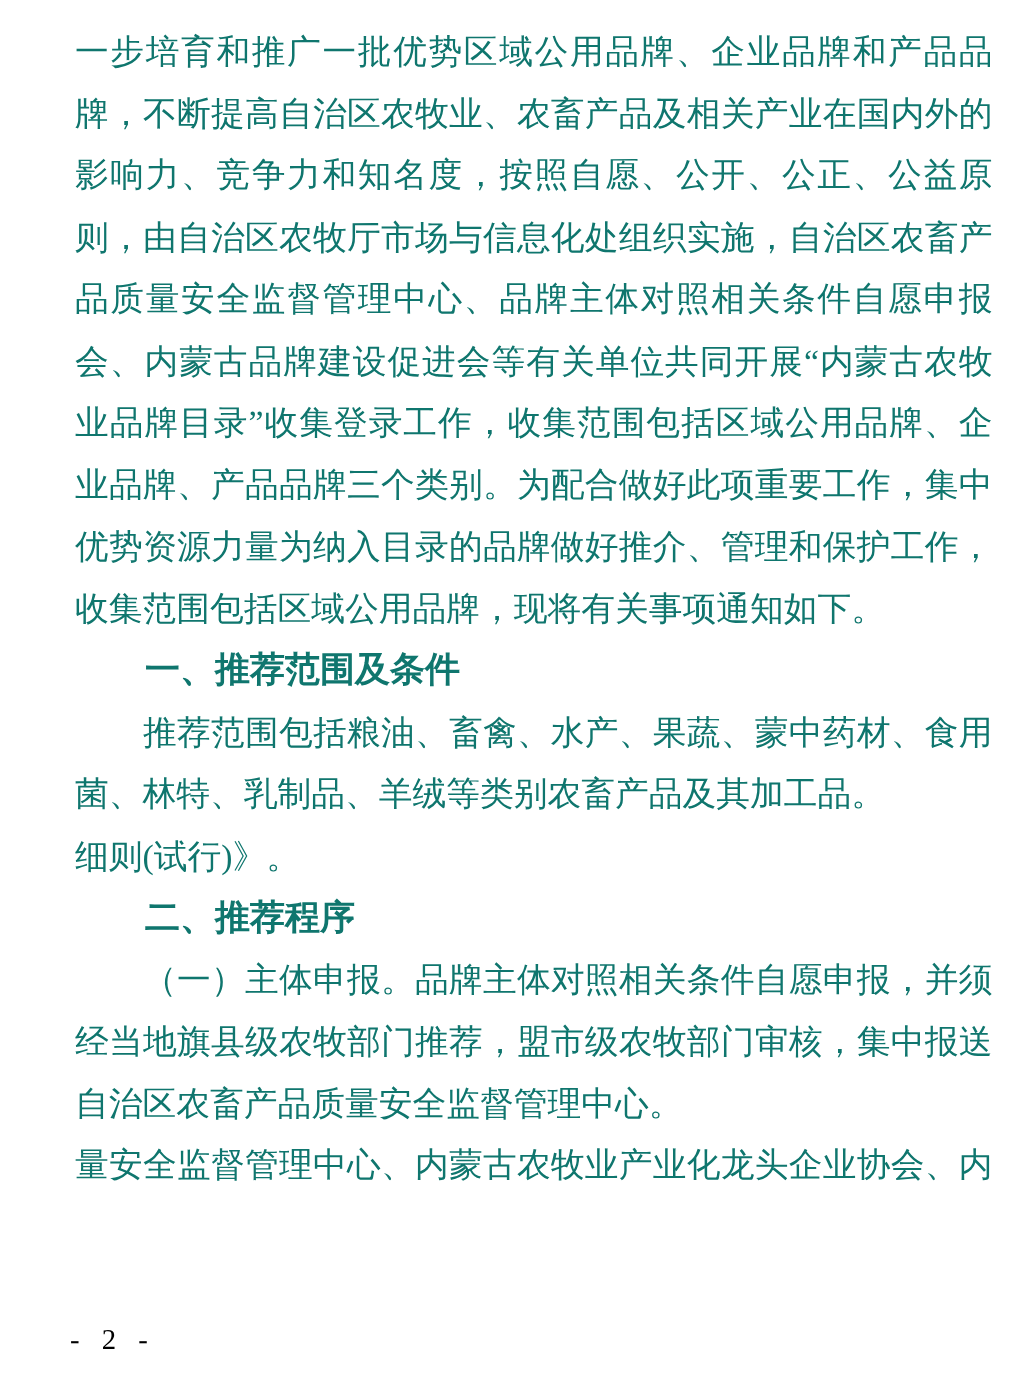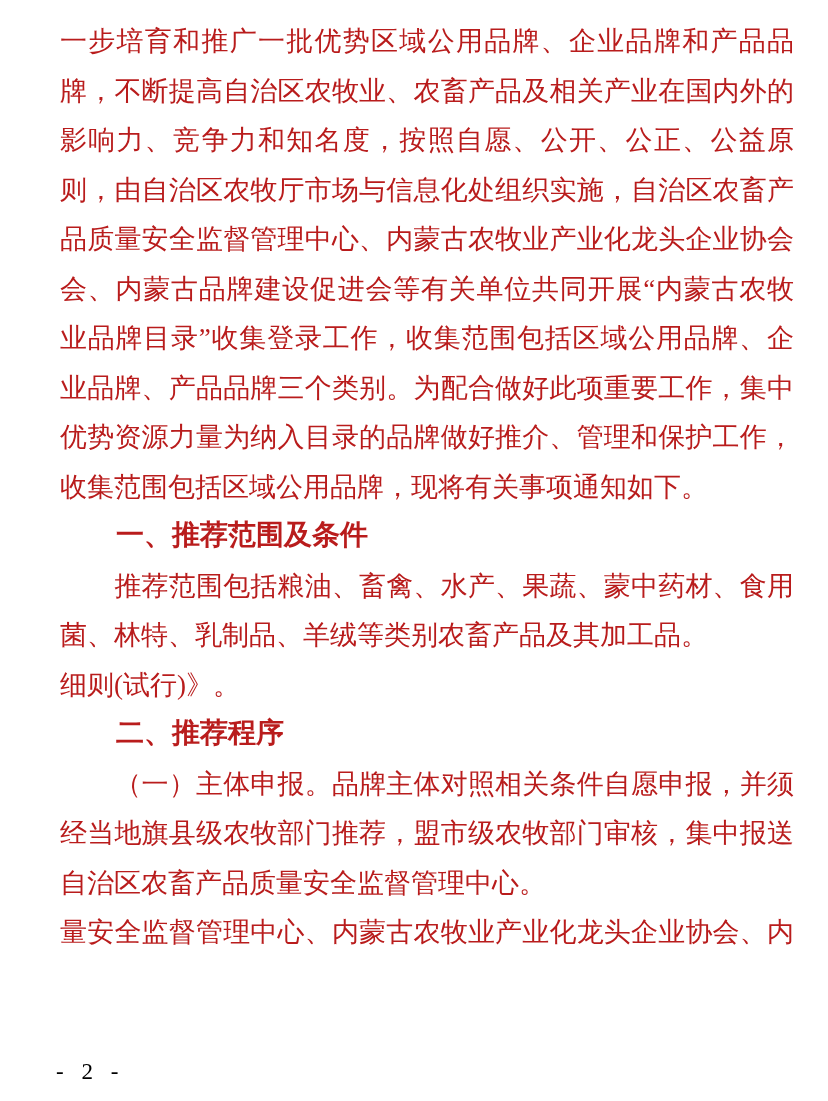--- a/index.html
+++ b/index.html
@@ -20,30 +20,30 @@
     position: absolute;
     left: 60px;
     top: 17px;
     width: 734px;
   }
   .line {
     height: 49.5px;
     line-height: 49.5px;
     font-size: 27px;
     white-space: nowrap;
-    color: #b91c1c;
+    color: #0f766e;
   }
   .just {
     white-space: normal;
     text-align: justify;
     text-align-last: justify;
     text-justify: inter-character;
   }
   .head {
-    font-family: Liberation Mono, monospace;
+    font-family: Liberation Serif, serif;
     font-weight: 700;
     font-size: 28px;
   }
   .lead {
     font-family: "Liberation Sans", "DejaVu Sans", sans-serif;
     font-weight: 400;
   }
   .footer {
     position: absolute;
     left: 56px;
@@ -56,21 +56,21 @@
 </style>
 </head>
 <body>
 
 <div class="page">
   <div class="text-block">
     <div class="line just">一步培育和推广一批优势区域公用品牌、企业品牌和产品品</div>
     <div class="line just">牌，不断提高自治区农牧业、农畜产品及相关产业在国内外的</div>
     <div class="line just">影响力、竞争力和知名度，按照自愿、公开、公正、公益原</div>
     <div class="line just">则，由自治区农牧厅市场与信息化处组织实施，自治区农畜产</div>
-    <div class="line just">品质量安全监督管理中心、内蒙古农牧业产业化龙头企业协会</div>
+    <div class="line just">品质量安全监督管理中心、品牌主体对照相关条件自愿申报</div>
     <div class="line just">会、内蒙古品牌建设促进会等有关单位共同开展“内蒙古农牧</div>
     <div class="line just">业品牌目录”收集登录工作，收集范围包括区域公用品牌、企</div>
     <div class="line just">业品牌、产品品牌三个类别。为配合做好此项重要工作，集中</div>
     <div class="line just">优势资源力量为纳入目录的品牌做好推介、管理和保护工作，</div>
     <div class="line">收集范围包括区域公用品牌，现将有关事项通知如下。</div>
     <div class="line head">　　一、推荐范围及条件</div>
     <div class="line just">　　推荐范围包括粮油、畜禽、水产、果蔬、蒙中药材、食用</div>
     <div class="line">菌、林特、乳制品、羊绒等类别农畜产品及其加工品。</div>
     <div class="line">细则(试行)》。</div>
     <div class="line head">　　二、推荐程序</div>

